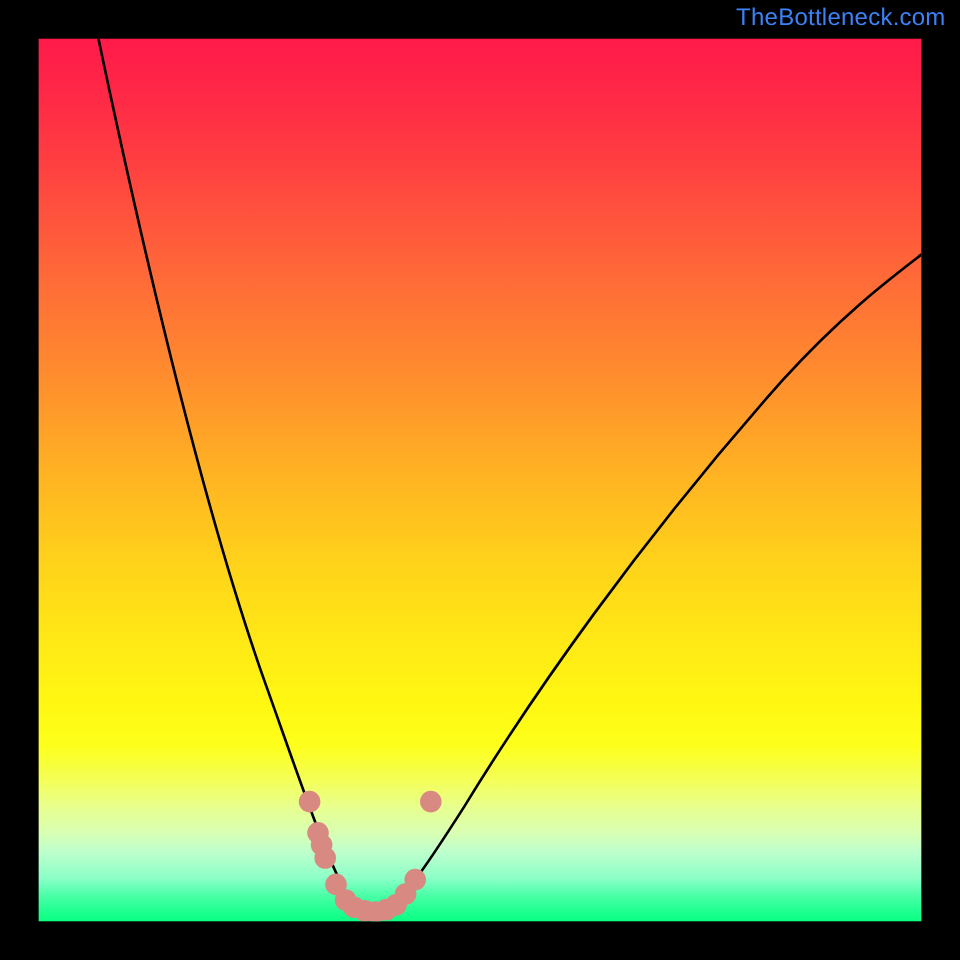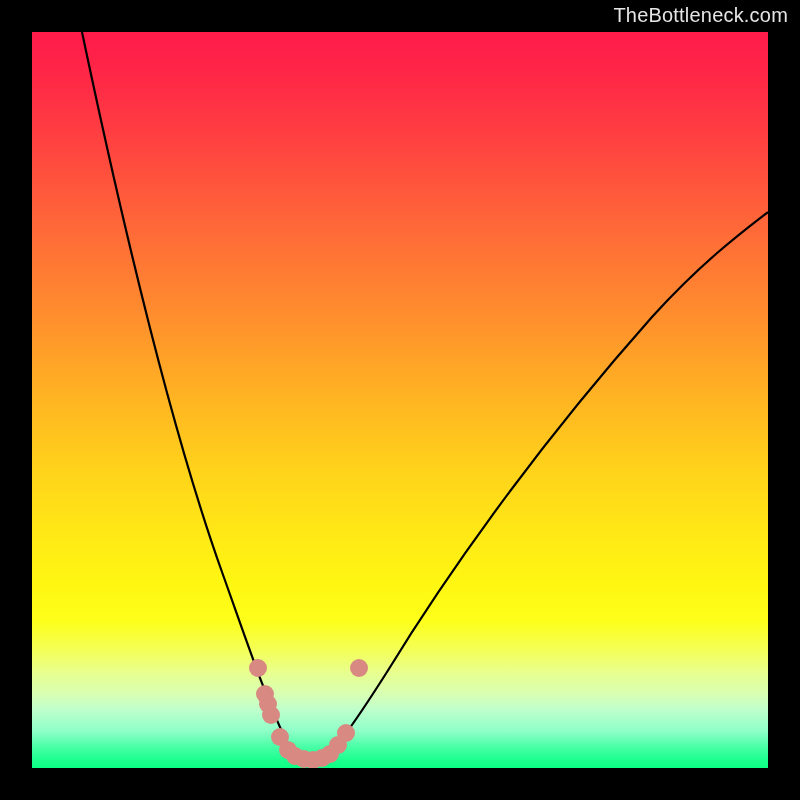--- a/index.html
+++ b/index.html
@@ -53,21 +53,21 @@
   svg.curve {
     position: absolute;
     inset: 0;
     width: 100%;
     height: 100%;
   }
   .watermark {
     position: absolute;
     top: 4px;
     right: 12px;
-    color: #e5e5e5;
+    color: #3b82f6;
     font-size: 20px;
     font-weight: 500;
     letter-spacing: 0.2px;
     user-select: none;
     margin-left: 43px;
   }
 </style>
 </head>
 <body>
 

